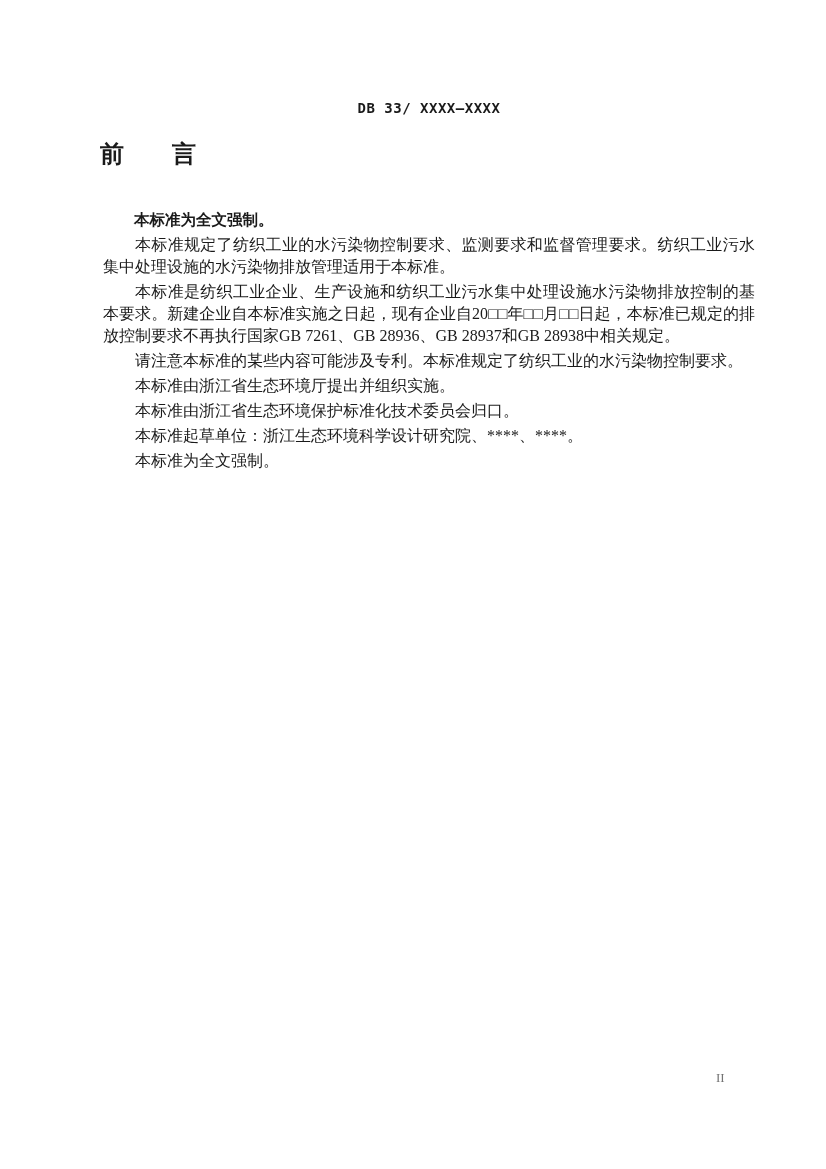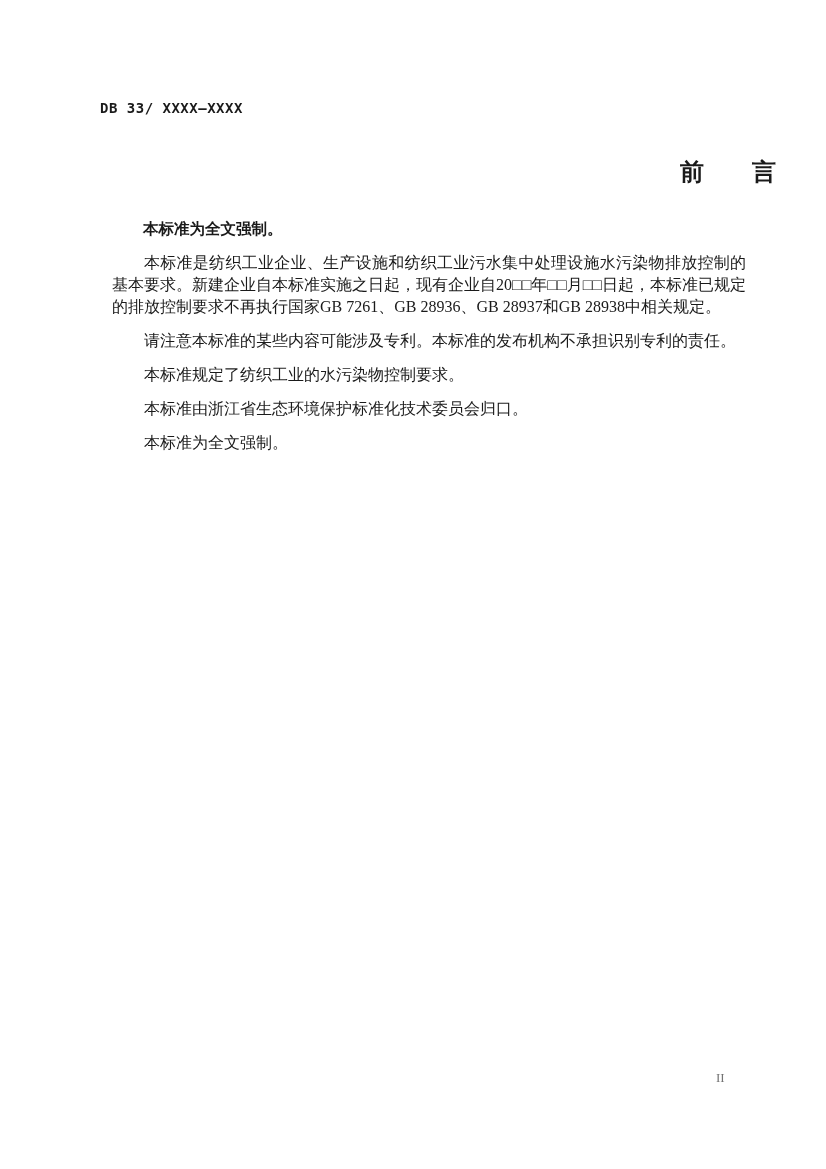--- a/index.html
+++ b/index.html
@@ -14,53 +14,53 @@
     background: #ffffff;
     color: #1a1a1a;
     font-family: "Liberation Serif", "DejaVu Serif", serif;
     overflow: hidden;
   }
   .doc-header {
     position: absolute;
     top: 99px;
     left: 100px;
     width: 658px;
-    text-align: left;
+    text-align: center;
   }
   .std-no {
     font-family: "DejaVu Sans Mono", "Liberation Mono", monospace;
     font-weight: 700;
     font-size: 14px;
     letter-spacing: 0.5px;
     white-space: pre;
   }
   .doc-title {
     position: absolute;
     top: 139px;
     left: 100px;
     width: 658px;
-    margin: 18px;
-    text-align: right;
+    margin: 0;
+    text-align: left;
     font-family: Liberation Serif, serif;
     font-weight: 700;
     font-size: 24px;
     line-height: 30px;
     white-space: pre;
   }
   .foreword {
     position: absolute;
     top: 206px;
     left: 100px;
     width: 658px;
     font-size: 16px;
     line-height: 22px;
     text-align: justify;
   }
   .foreword p {
-    margin: 12px;
+    margin: 3px;
     text-indent: 2em;
   }
   .foreword p.para-strong {
     font-family: "Liberation Sans", "DejaVu Sans", sans-serif;
     font-weight: 700;
     font-size: 15.5px;
   }
   .page-no {
     position: absolute;
     top: 1070px;
@@ -77,22 +77,24 @@
 <div class="page">
 
   <div class="doc-header">
     <span class="std-no">DB 33/ XXXX—XXXX</span>
   </div>
 
   <h1 class="doc-title">前　　言</h1>
 
   <div class="foreword">
     <p class="para-strong">本标准为全文强制。</p>
+    <p>本标准规定了纺织工业的水污染物控制要求、监测要求和监督管理要求。纺织工业污水集中处理设施的水污染物排放管理适用于本标准。</p>
     <p>本标准是纺织工业企业、生产设施和纺织工业污水集中处理设施水污染物排放控制的基本要求。新建企业自本标准实施之日起，现有企业自20□□年□□月□□日起，本标准已规定的排放控制要求不再执行国家GB 7261、GB 28936、GB 28937和GB 28938中相关规定。</p>
-    <p>请注意本标准的某些内容可能涉及专利。本标准的发布机构不承担识别专利的责任。</p>
-    <p>本标准规定了纺织工业的水污染物控制要求。</p>
+    <p>请注意本标准的某些内容可能涉及专利。本标准规定了纺织工业的水污染物控制要求。</p>
+    <p>本标准由浙江省生态环境厅提出并组织实施。</p>
     <p>本标准由浙江省生态环境保护标准化技术委员会归口。</p>
+    <p>本标准起草单位：浙江生态环境科学设计研究院、****、****。</p>
     <p>本标准为全文强制。</p>
   </div>
 
   <span class="page-no">II</span>
 
 </div>
 
 </body></html>

